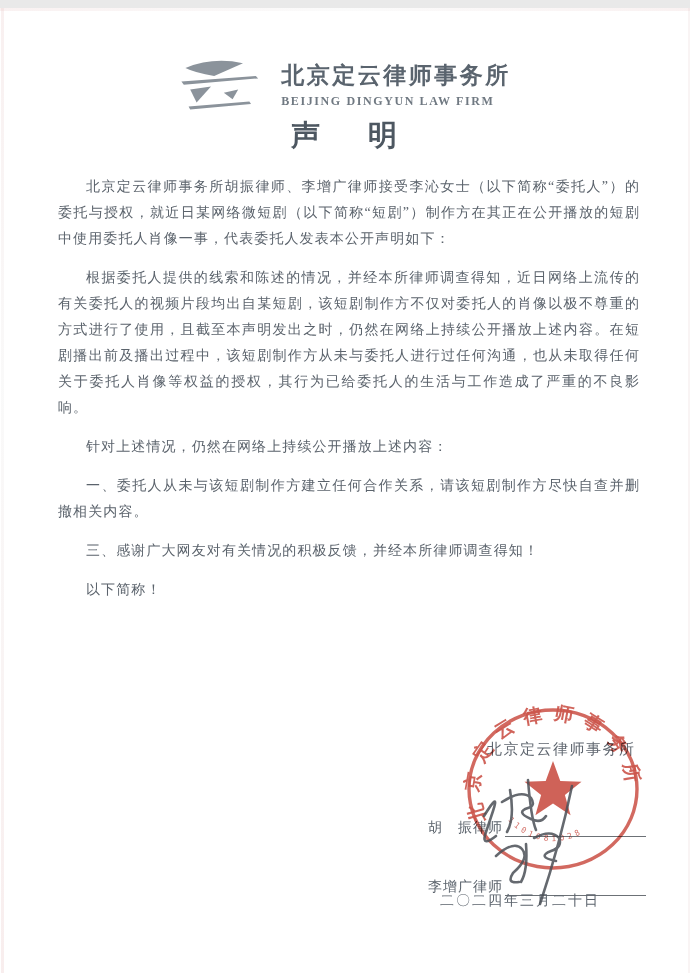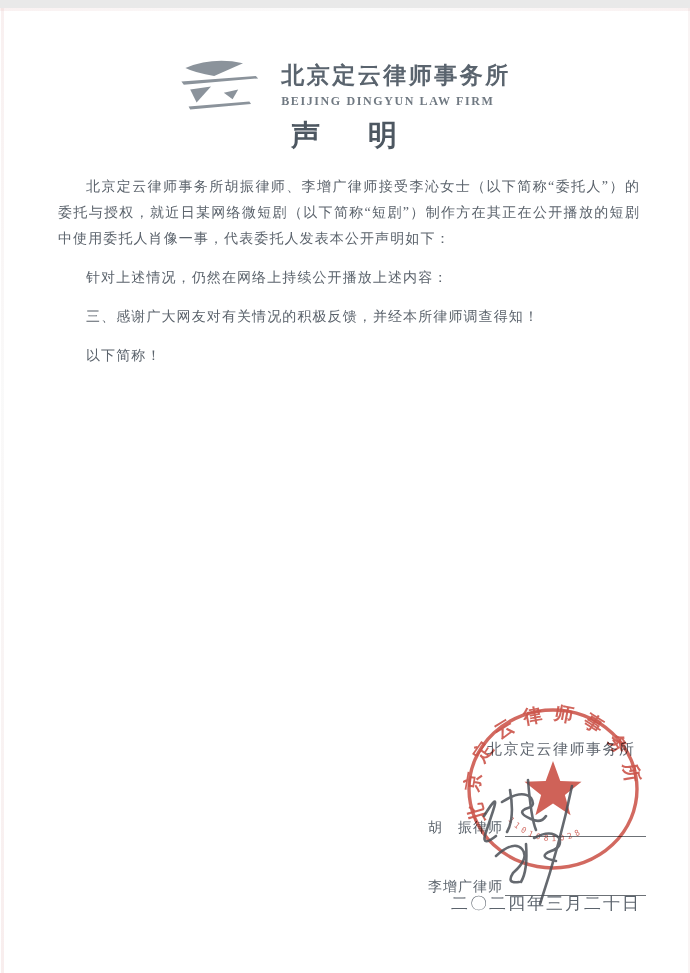--- a/index.html
+++ b/index.html
@@ -42,22 +42,22 @@
   
   .firm-printed{position:absolute;left:487px;top:732px;font-size:15px;letter-spacing:1.5px;color:#5f666f;z-index:1;white-space:nowrap;}
   .seal-svg{position:absolute;left:463px;top:696px;width:180px;height:170px;z-index:2;mix-blend-mode:multiply;opacity:.92;}
   .sign-svg{position:absolute;left:430px;top:736px;width:235px;height:170px;z-index:3;pointer-events:none;}
 
   .sig-row{position:absolute;left:428px;width:218px;display:flex;align-items:flex-end;z-index:1;}
   .sig-row1{top:808px;}
   .sig-row2{top:867px;}
   .sig-label{font-size:14px;letter-spacing:1px;color:#5b636c;white-space:nowrap;flex:0 0 auto;}
   .sig-line{flex:1 1 auto;border-bottom:1.4px solid #6c7176;height:20px;margin-left:2px;}
-  .date-row{position:absolute;left:440px;top:884px;width:212px;text-align:center;
-    font-size:17px;letter-spacing:2px;color:#5b636c;z-index:1;white-space:nowrap;}
+  .date-row{position:absolute;left:440px;top:884px;width:212px;
+    font-size:14px;letter-spacing:2px;color:#5b636c;z-index:1;white-space:nowrap;}
 
   .seal-ring-text{font-family:"Liberation Serif","DejaVu Serif",serif;font-weight:bold;}
 </style>
 </head>
 <body>
 
 <div class="page">
 
   <div class="edge-left"></div>
   <div class="edge-top"></div>
@@ -80,21 +80,23 @@
     </div>
   </div>
 
   <div class="title">
     <span>声</span>
     <span>明</span>
   </div>
 
   <div class="body-text">
     <p>北京定云律师事务所胡振律师、李增广律师接受李沁女士（以下简称“委托人”）的委托与授权，就近日某网络微短剧（以下简称“短剧”）制作方在其正在公开播放的短剧中使用委托人肖像一事，代表委托人发表本公开声明如下：</p>
+    <p>根据委托人提供的线索和陈述的情况，并经本所律师调查得知，近日网络上流传的有关委托人的视频片段均出自某短剧，该短剧制作方不仅对委托人的肖像以极不尊重的方式进行了使用，且截至本声明发出之时，仍然在网络上持续公开播放上述内容。在短剧播出前及播出过程中，该短剧制作方从未与委托人进行过任何沟通，也从未取得任何关于委托人肖像等权益的授权，其行为已给委托人的生活与工作造成了严重的不良影响。</p>
     <p>针对上述情况，仍然在网络上持续公开播放上述内容：</p>
+    <p>一、委托人从未与该短剧制作方建立任何合作关系，请该短剧制作方尽快自查并删撤相关内容。</p>
     <p>三、感谢广大网友对有关情况的积极反馈，并经本所律师调查得知！</p>
     <p class="closing">以下简称！</p>
   </div>
 
   <div class="firm-printed">北京定云律师事务所</div>
 
   <svg class="seal-svg" viewBox="0 0 180 170" aria-hidden="true">
     <defs>
       <path id="ringPath" d="M 26,119.5 A 74,69 0 1 1 154,119.5" fill="none"></path>
       <path id="serialPath" d="M 41.5,111 A 56,52 0 0 0 138.5,111" fill="none"></path>

